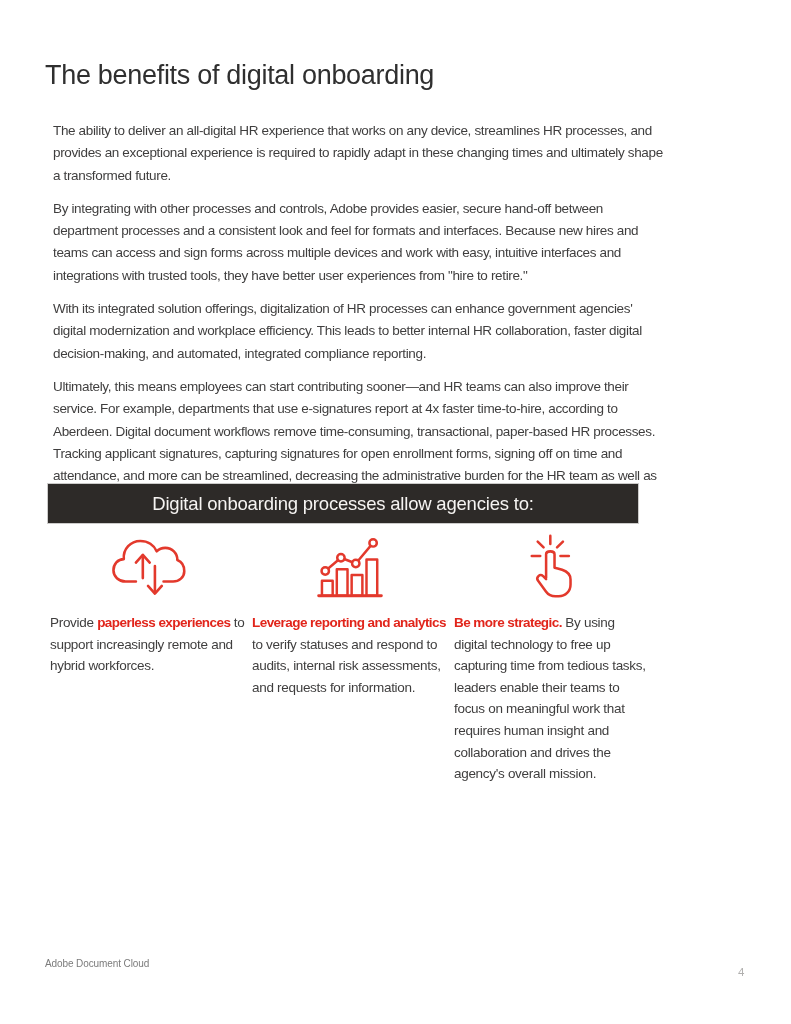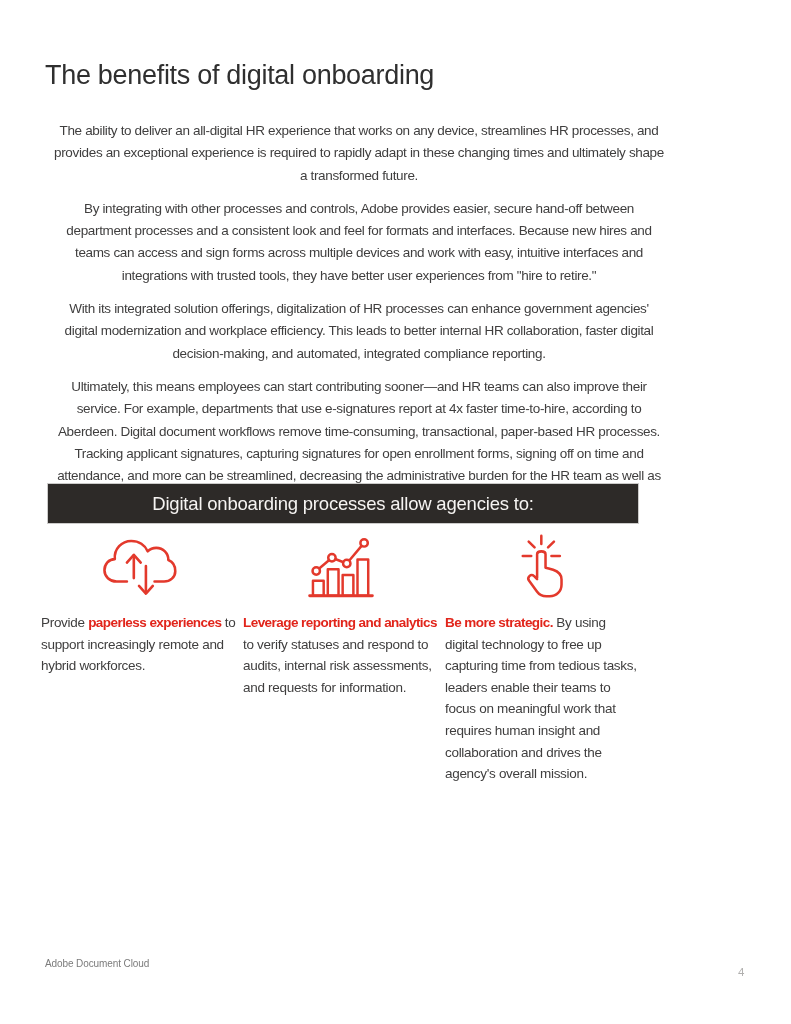--- a/index.html
+++ b/index.html
@@ -19,35 +19,34 @@
   .content{position:absolute;left:45px;top:58px;width:620px;}
   h1.page-title{
     margin:0 0 28px 0;
     font-size:27px;font-weight:400;line-height:34px;
     letter-spacing:-0.3px;color:var(--ink-heading);
   }
   .content p{
     margin:0 0 11px 8px;
     font-size:13.5px;line-height:22.3px;letter-spacing:-0.35px;
     color:var(--ink-body);
-    text-align:center;
   }
   .content p strong{font-weight:400;}
 
   .banner{
     position:absolute;left:47px;top:472px;width:592px;height:41px;
     background:var(--banner-bg);border:1px solid #cccbca;box-sizing:border-box;
     display:flex;align-items:center;justify-content:center;margin-top:11px;
   }
   .banner-title{
     color:var(--banner-ink);font-size:18.5px;font-weight:400;letter-spacing:-0.2px;
   }
 
   .benefits{
-    position:absolute;left:41px;top:524px;width:600px;
+    position:absolute;left:50px;top:524px;width:600px;
     display:grid;grid-template-columns:196px 196px 196px;column-gap:6px;
   }
   .benefit{display:flex;flex-direction:column;}
   .icon-wrap{height:84px;display:flex;align-items:center;justify-content:center;}
   .icon-wrap svg{display:block;}
   .benefit-text{
     margin-top:4px;
     font-size:13.5px;line-height:21.6px;letter-spacing:-0.3px;
     color:var(--ink-body);
   }

